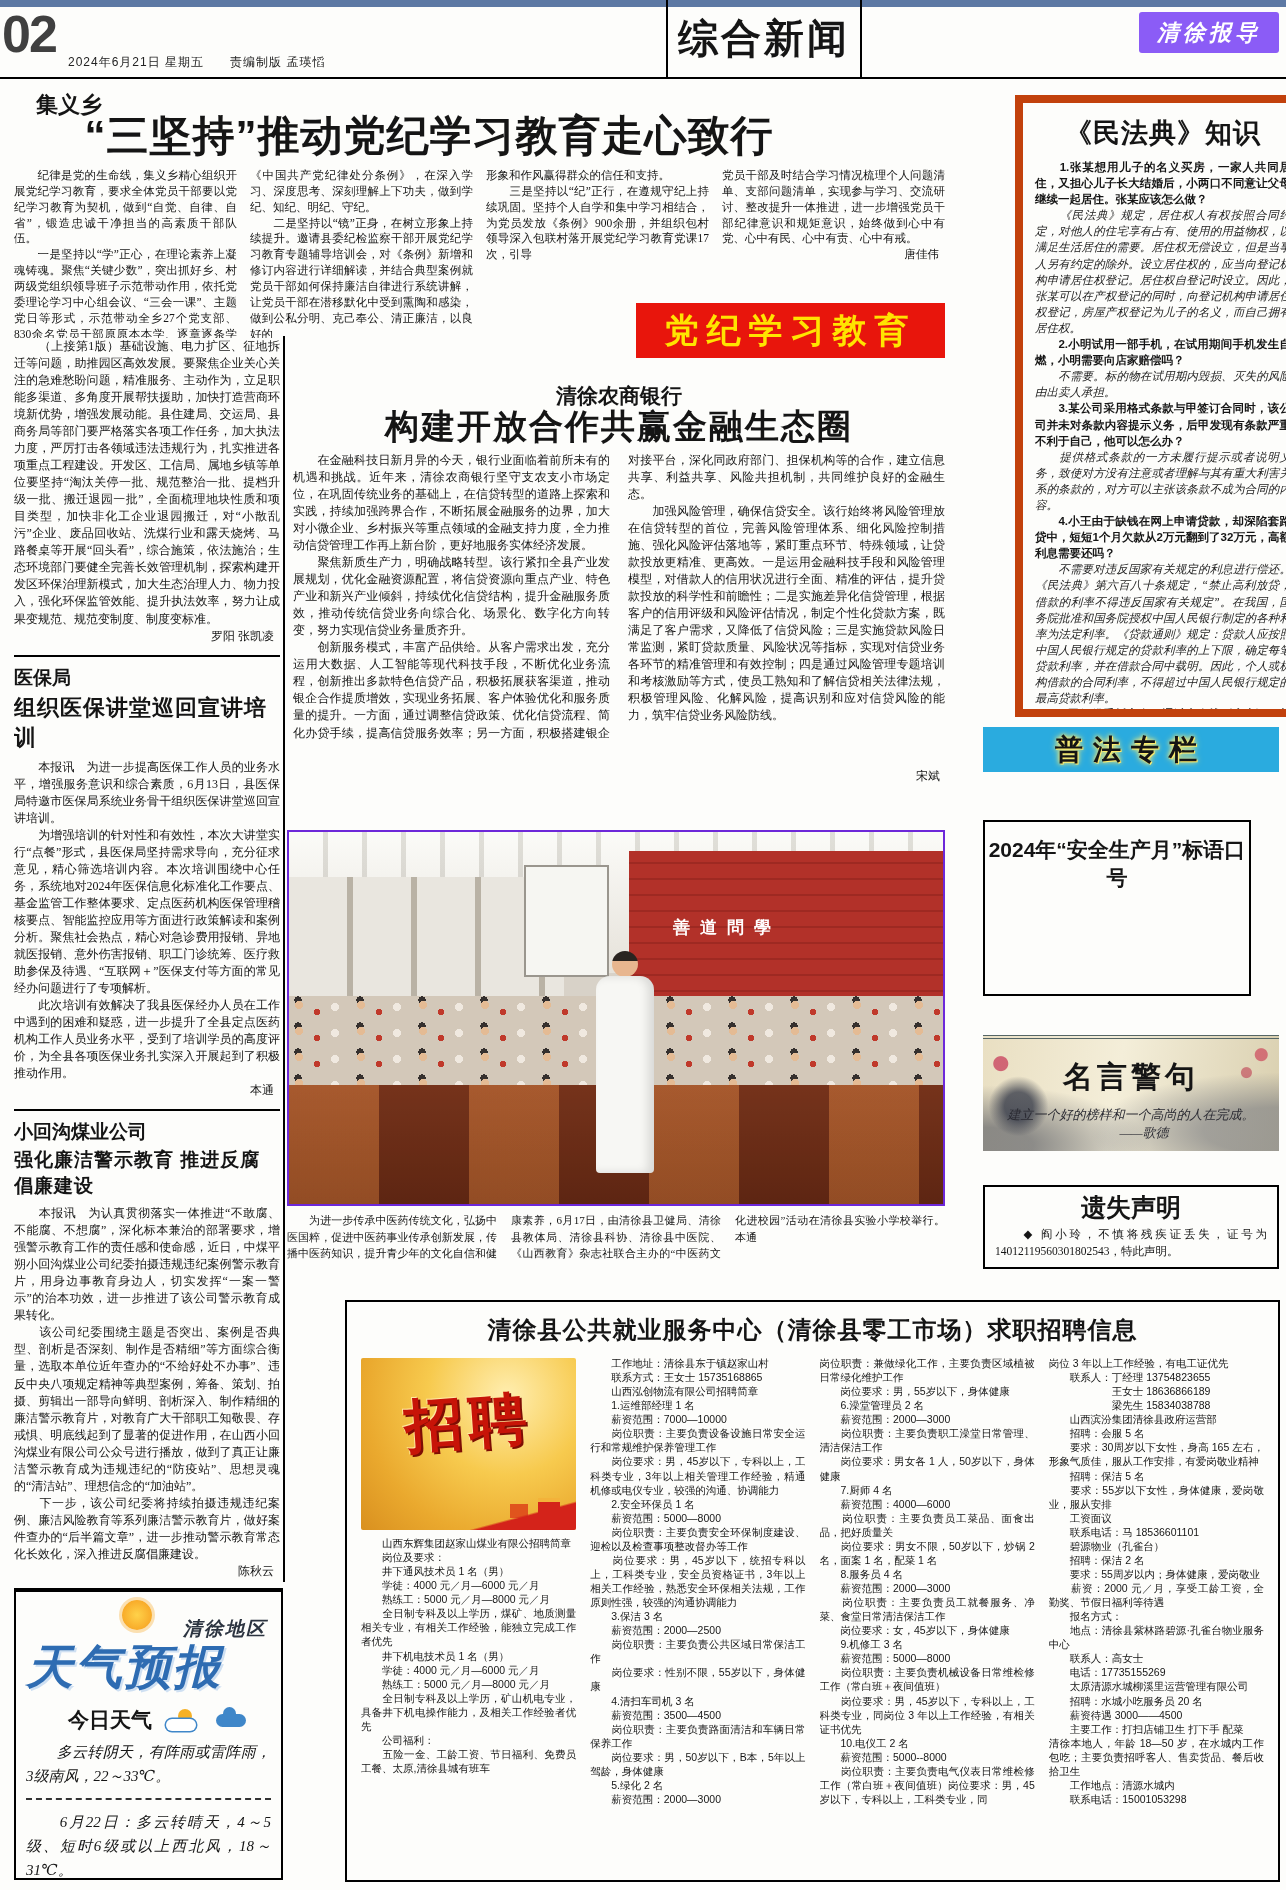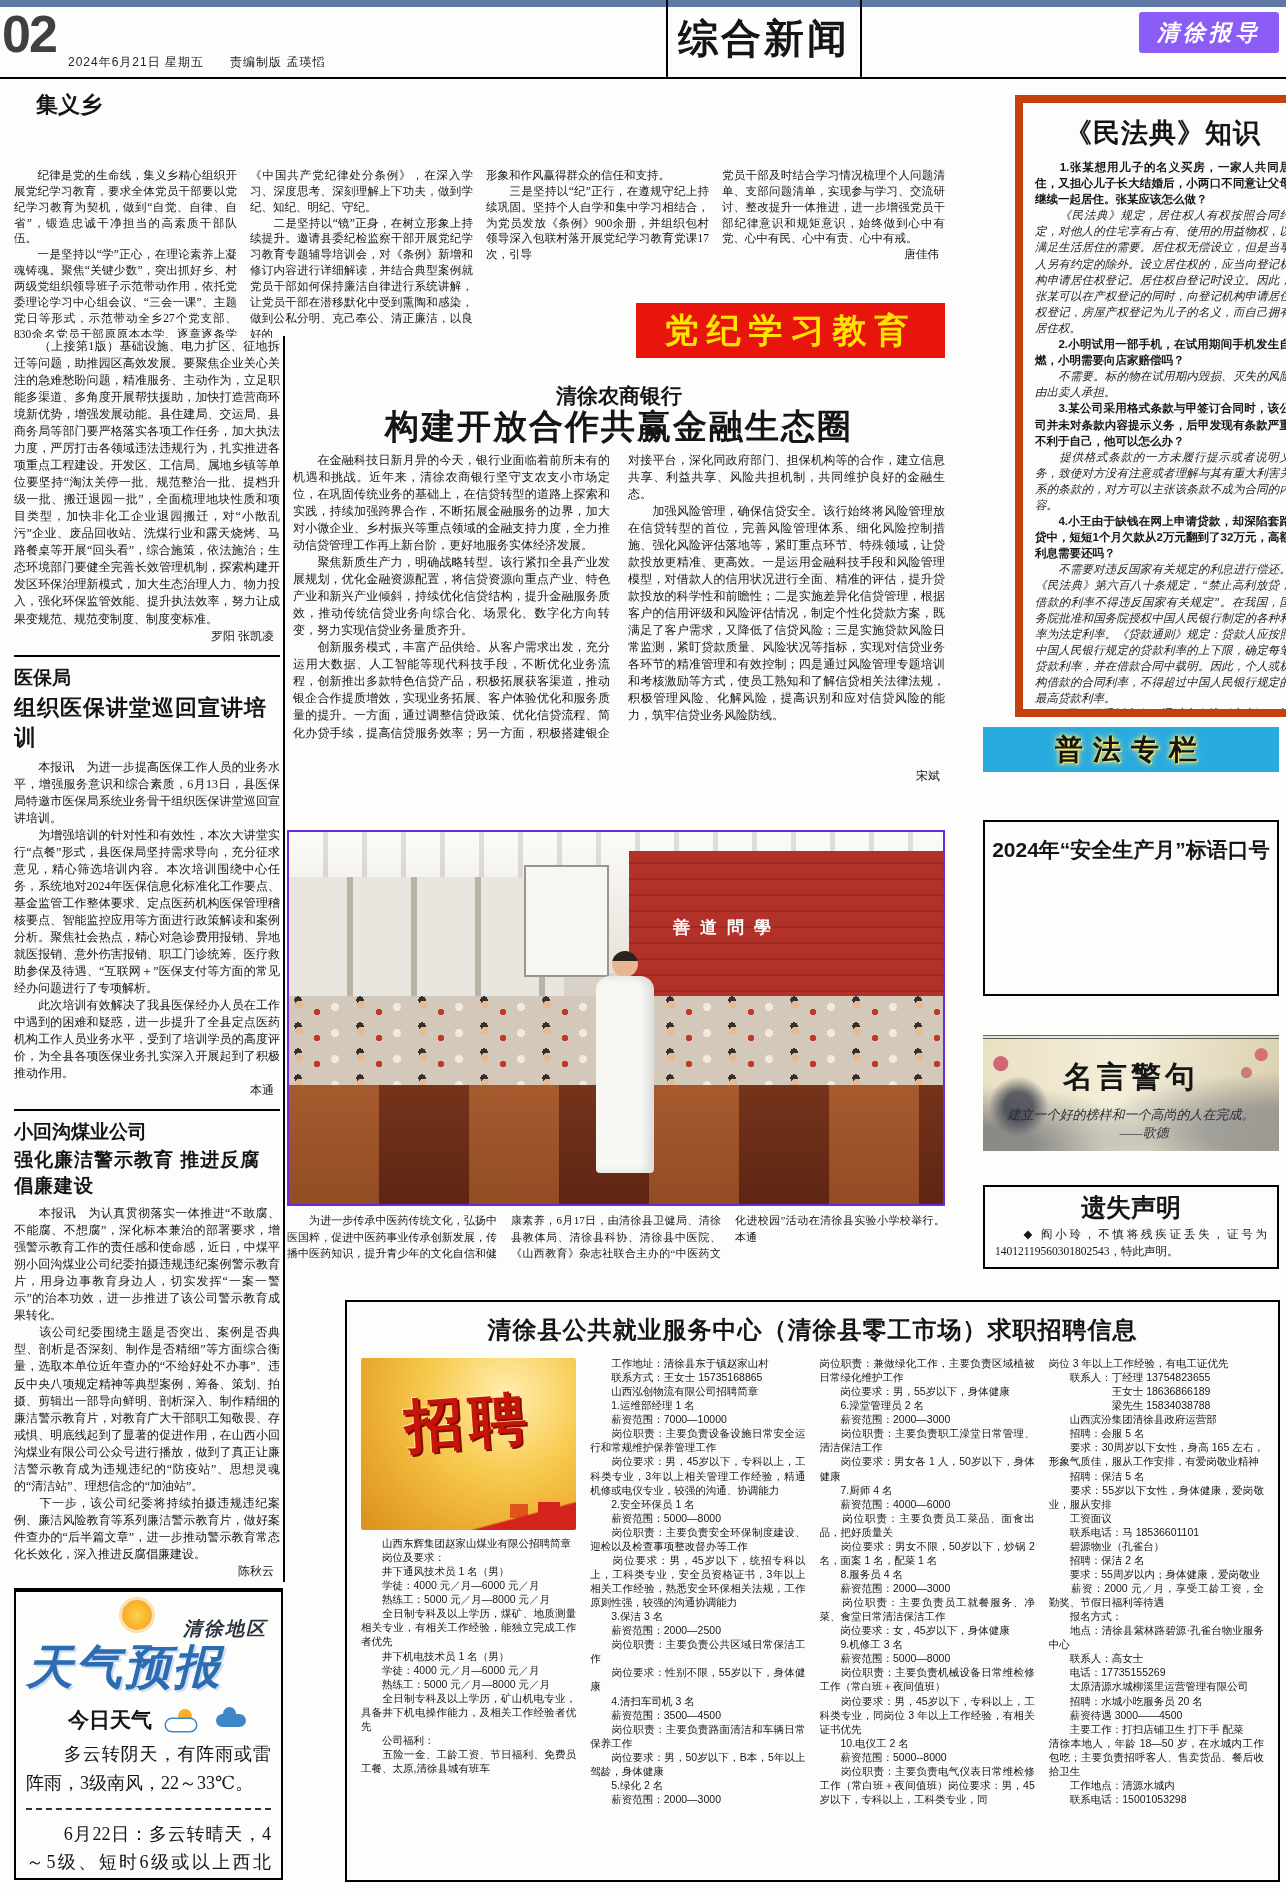--- a/index.html
+++ b/index.html
@@ -84,21 +84,21 @@
 
   
   .lawbox{left:1015px;top:95px;width:296px;height:622px;border:8px solid #c2410c;padding:8px 12px;overflow:hidden;}
   .law-title{text-align:center;font:900 27px "Liberation Sans",sans-serif;margin:4px 0 8px 0;letter-spacing:1px;}
   .law-q{font:700 11.5px "Liberation Sans",sans-serif;line-height:1.4;}
   .law-a{font-size:11.5px;font-style:italic;line-height:1.4;color:#222;}
   .pufa{left:983px;top:727px;width:296px;height:45px;background:#2aabdf;
         display:flex;align-items:center;justify-content:center;}
   .pufa span{font:900 28px "Liberation Sans",sans-serif;color:#141414;letter-spacing:10px;
         text-shadow:0 0 4px #ffec6e,0 0 7px #ffec6e,1px 1px 0 #ffec6e;}
-  .safetybox{left:983px;top:820px;width:296px;height:176px;border:2px solid #000;overflow:hidden;}
+  .safetybox{left:983px;top:820px;width:268px;height:176px;border:2px solid #000;overflow:hidden;}
   .safety-title{text-align:center;font:900 21px "Liberation Sans",sans-serif;margin-top:14px;}
   .slogan{text-align:center;font-size:12.5px;line-height:1.78;font-style:italic;}
   .slogans{margin-top:8px;}
   .quotebox{left:983px;top:1035px;width:296px;height:116px;overflow:hidden;
      background:linear-gradient(100deg,#e9dfc2,#f4eed9 45%,#d9cfaf);
      border-top:4px double #566;position:absolute;}
   .quotebox::before{content:"";position:absolute;left:0;top:0;width:100%;height:100%;
      background-image:
        radial-gradient(circle at 6% 22%,rgba(200,60,90,.75) 0 7px,transparent 8px),
        radial-gradient(circle at 12% 60%,rgba(50,55,70,.75) 0 14px,transparent 30px),
@@ -138,41 +138,42 @@
   .wx-title{position:absolute;left:0;top:36px;font:900 47px "Liberation Sans",sans-serif;font-style:italic;
      color:#2e6cb2;letter-spacing:2px;text-shadow:2px 2px 0 #cfe0f2;}
   .wx-today-row{display:flex;align-items:center;gap:14px;padding-left:42px;margin:2px 0 6px 0;}
   .wx-today-label{font:700 21px "Liberation Serif",serif;}
   .icon-partly{position:relative;width:36px;height:22px;display:inline-block;}
   .icon-partly .sun{position:absolute;left:12px;top:0;width:14px;height:14px;border-radius:50%;background:#f6b126;}
   .icon-partly .cloud{position:absolute;left:0;bottom:0;width:30px;height:12px;border-radius:8px;background:#fff;
      box-shadow:0 0 0 1.5px #3f87c9;}
   .icon-cloud{position:relative;width:30px;height:13px;border-radius:8px;background:#3f87c9;display:inline-block;}
   .icon-cloud::before{content:"";position:absolute;left:7px;top:-7px;width:13px;height:13px;border-radius:50%;background:#3f87c9;}
-  .wx-text{font-size:18px;line-height:1.6;text-align:justify;}
+  .wx-text{font-size:15px;line-height:1.6;font-style:italic;text-align:justify;}
   .wx-divider{border:none;border-top:2px dashed #333;margin:10px 0;}
   .wx-credit{font:700 13px "Liberation Sans",sans-serif;text-align:center;margin-top:16px;}
 </style>
 </head>
 <body>
 
 <div id="paper">
 
   <div class="abs topbar"></div>
   <div class="abs pageno">02</div>
   <div class="abs dateline"><span>2024年6月21日 星期五</span>　　<span>责编制版 孟瑛慆</span></div>
   <div class="abs sectionbox">
       <span class="sectiontitle">综合新闻</span>
     </div>
   <div class="abs masthead">
       <span>清徐报导</span>
     </div>
   <div class="abs headrule"></div>
 
   <div class="abs lead-kicker">集义乡</div>
+  <div class="abs lead-title">“三坚持”推动党纪学习教育走心致行</div>
   <div class="abs lead-cols just">
     <div class="lead-col pre">　　纪律是党的生命线，集义乡精心组织开展党纪学习教育，要求全体党员干部要以党纪学习教育为契机，做到“自觉、自律、自省”，锻造忠诚干净担当的高素质干部队伍。
 　　一是坚持以“学”正心，在理论素养上凝魂铸魂。聚焦“关键少数”，突出抓好乡、村两级党组织领导班子示范带动作用，依托党委理论学习中心组会议、“三会一课”、主题党日等形式，示范带动全乡27个党支部、830余名党员干部原原本本学、逐章逐条学习</div>
     <div class="lead-col pre">《中国共产党纪律处分条例》，在深入学习、深度思考、深刻理解上下功夫，做到学纪、知纪、明纪、守纪。
 　　二是坚持以“镜”正身，在树立形象上持续提升。邀请县委纪检监察干部开展党纪学习教育专题辅导培训会，对《条例》新增和修订内容进行详细解读，并结合典型案例就党员干部如何保持廉洁自律进行系统讲解，让党员干部在潜移默化中受到熏陶和感染，做到公私分明、克己奉公、清正廉洁，以良好的</div>
     <div class="lead-col pre">形象和作风赢得群众的信任和支持。
 　　三是坚持以“纪”正行，在遵规守纪上持续巩固。坚持个人自学和集中学习相结合，为党员发放《条例》900余册，并组织包村领导深入包联村落开展党纪学习教育党课17次，引导</div>
     <div class="lead-col"><span class="pre">党员干部及时结合学习情况梳理个人问题清单、支部问题清单，实现参与学习、交流研讨、整改提升一体推进，进一步增强党员干部纪律意识和规矩意识，始终做到心中有党、心中有民、心中有责、心中有戒。</span><span class="byline-inline">唐佳伟</span></div>
   </div>
   <div class="abs red-banner">

